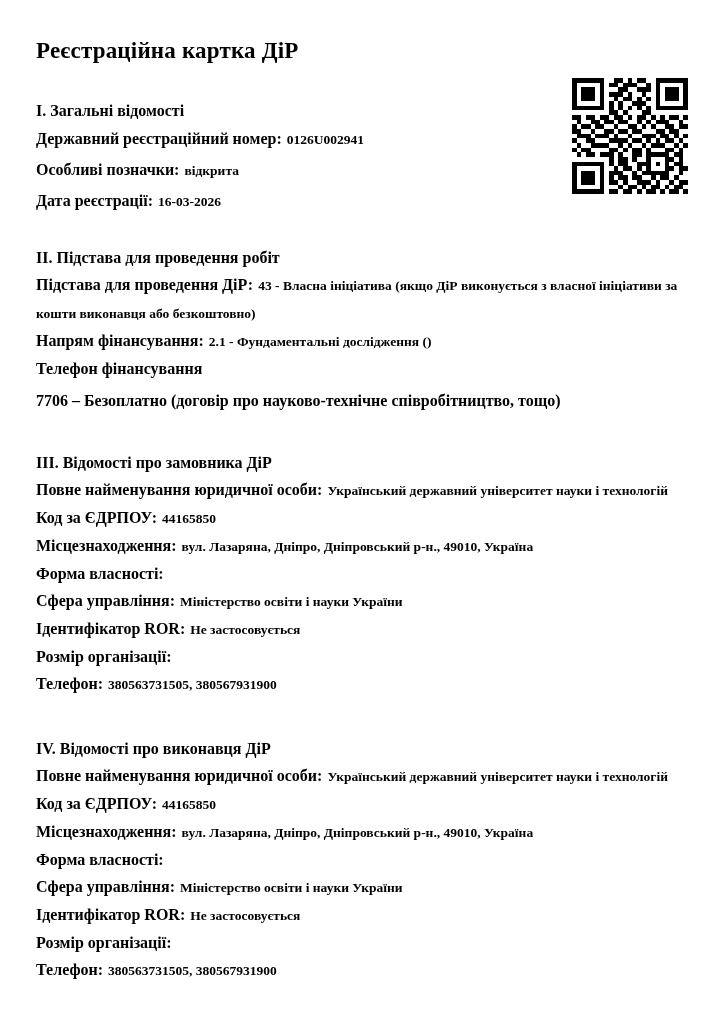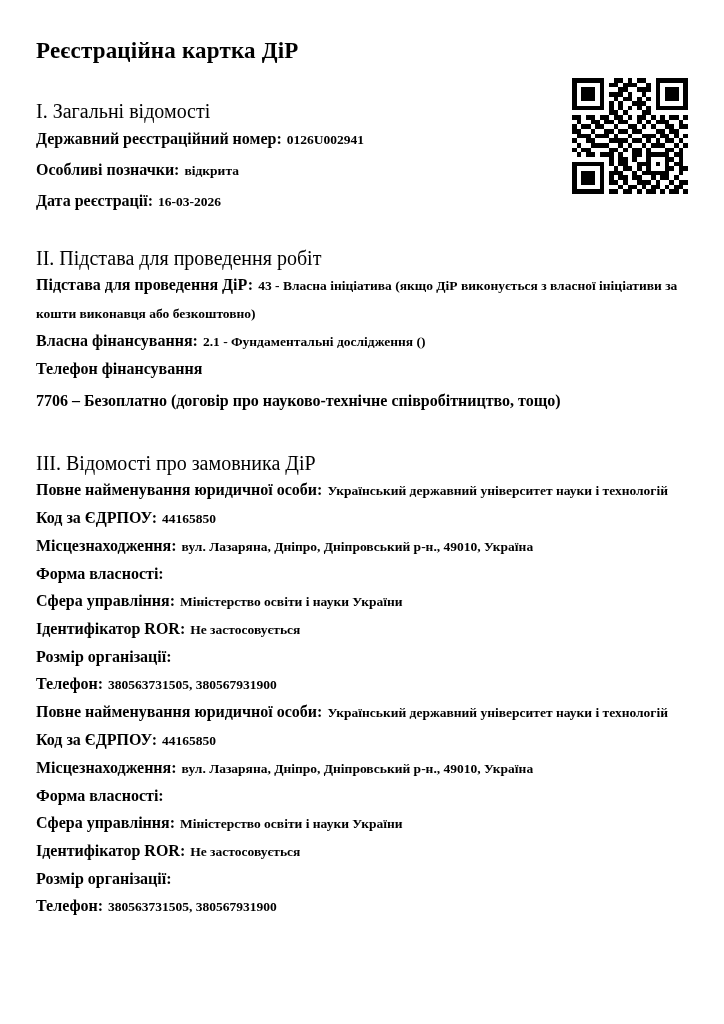--- a/index.html
+++ b/index.html
@@ -23,23 +23,23 @@
     font-weight: bold;
     letter-spacing: 0.2px;
   }
   .qr {
     position: absolute;
     left: 572px; top: 78px;
     width: 116px; height: 116px;
   }
   section h2 {
     margin: 0 0 4px 0;
-    font-size: 20px;
+    font-size: 16px;
     line-height: 18px;
-    font-weight: normal;
+    font-weight: bold;
   }
   section:nth-of-type(1) h2 { margin-top: 40px; }
   section:nth-of-type(2) h2 { margin-top: 32px; }
   section:nth-of-type(3) h2 { margin-top: 40px; }
   section:nth-of-type(4) h2 { margin-top: 42px; }
   .fields p.field {
     margin: 0;
     font-size: 16px;
     line-height: 27px;
     font-weight: bold;
@@ -414,41 +414,42 @@
           <p class="field"><span class="label">Державний реєстраційний номер:</span><span class="value">0126U002941</span></p>
           <p class="field"><span class="label">Особливі позначки:</span><span class="value">відкрита</span></p>
           <p class="field"><span class="label">Дата реєстрації:</span><span class="value">16-03-2026</span></p>
         </div>
   </section>
 
   <section>
     <h2>II. Підстава для проведення робіт</h2>
     <div class="fields">
           <p class="field"><span class="label">Підстава для проведення ДіР:</span><span class="value">43 - Власна ініціатива (якщо ДіР виконується з власної ініціативи за кошти виконавця або безкоштовно)</span></p>
-          <p class="field"><span class="label">Власна фінансування:</span><span class="value">2.1 - Фундаментальні дослідження ()</span></p>
+          <p class="field"><span class="label">Напрям фінансування:</span><span class="value">2.1 - Фундаментальні дослідження ()</span></p>
           <p class="field"><span class="label">Телефон фінансування</span></p>
           <p class="note">7706 – Безоплатно (договір про науково-технічне співробітництво, тощо)</p>
         </div>
   </section>
 
   <section>
     <h2>III. Відомості про замовника ДіР</h2>
     <div class="fields">
           <p class="field"><span class="label">Повне найменування юридичної особи:</span><span class="value">Український державний університет науки і технологій</span></p>
           <p class="field"><span class="label">Код за ЄДРПОУ:</span><span class="value">44165850</span></p>
           <p class="field"><span class="label">Місцезнаходження:</span><span class="value">вул. Лазаряна, Дніпро, Дніпровський р-н., 49010, Україна</span></p>
           <p class="field"><span class="label">Форма власності:</span></p>
           <p class="field"><span class="label">Сфера управління:</span><span class="value">Міністерство освіти і науки України</span></p>
           <p class="field"><span class="label">Ідентифікатор ROR:</span><span class="value">Не застосовується</span></p>
           <p class="field"><span class="label">Розмір організації:</span></p>
           <p class="field"><span class="label">Телефон:</span><span class="value">380563731505, 380567931900</span></p>
         </div>
   </section>
 
   <section>
+    <h2>IV. Відомості про виконавця ДіР</h2>
     <div class="fields">
           <p class="field"><span class="label">Повне найменування юридичної особи:</span><span class="value">Український державний університет науки і технологій</span></p>
           <p class="field"><span class="label">Код за ЄДРПОУ:</span><span class="value">44165850</span></p>
           <p class="field"><span class="label">Місцезнаходження:</span><span class="value">вул. Лазаряна, Дніпро, Дніпровський р-н., 49010, Україна</span></p>
           <p class="field"><span class="label">Форма власності:</span></p>
           <p class="field"><span class="label">Сфера управління:</span><span class="value">Міністерство освіти і науки України</span></p>
           <p class="field"><span class="label">Ідентифікатор ROR:</span><span class="value">Не застосовується</span></p>
           <p class="field"><span class="label">Розмір організації:</span></p>
           <p class="field"><span class="label">Телефон:</span><span class="value">380563731505, 380567931900</span></p>
         </div>

